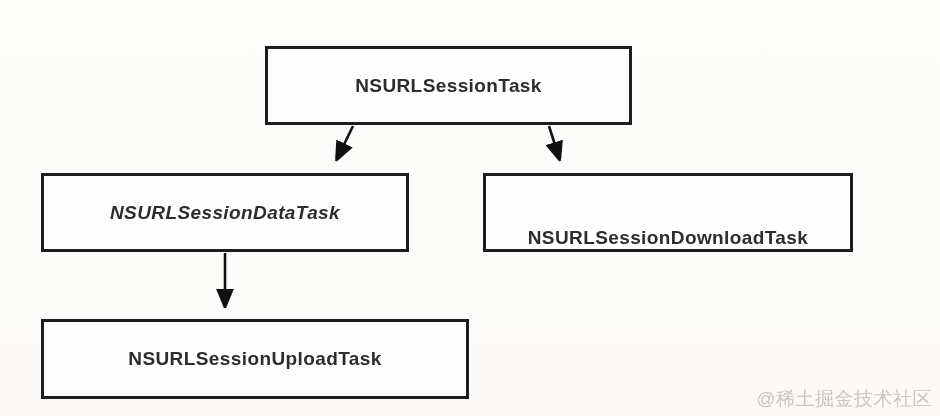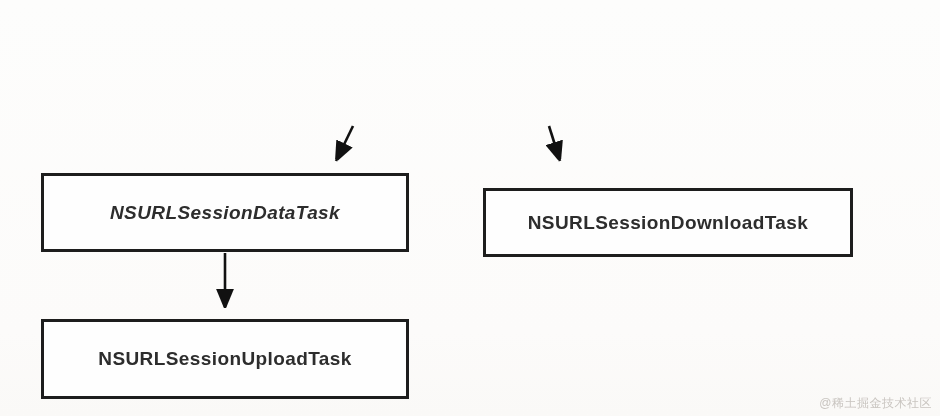--- a/index.html
+++ b/index.html
@@ -34,47 +34,50 @@
   }
   .node .label {
     color: #2d2d2d;
     font-size: 19px;
     font-weight: 700;
     letter-spacing: 0.4px;
     white-space: nowrap;
   }
   .node-task     { left: 265px; top: 46px;  width: 367px; height: 79px; }
   .node-data     { left: 41px;  top: 173px; width: 368px; height: 79px; font-style: italic; }
-  .node-download { left: 483px; top: 188px; width: 370px; height: 69px; }
-  .node-upload   { left: 41px;  top: 319px; width: 368px; height: 80px; }
+  .node-download { left: 483px; top: 173px; width: 370px; height: 79px; align-items: flex-end; }
+  .node-upload   { left: 41px;  top: 319px; width: 428px; height: 80px; }
   .watermark {
     position: absolute;
     right: 8px;
     bottom: 4px;
-    font-size: 12px;
+    font-size: 19px;
     color: #c9c5c0;
     letter-spacing: 0.5px;
   }
 </style>
 </head>
 <body>
 
 <div class="canvas">
 
   <svg class="edges-layer" viewBox="0 0 940 416" xmlns="http://www.w3.org/2000/svg">
     <defs>
       <marker id="arrowhead" markerWidth="7" markerHeight="7" refX="7.5" refY="3.5" orient="auto" markerUnits="strokeWidth">
         <path d="M0,0 L8.5,3.5 L0,7 Z" fill="#111111"></path>
       </marker>
     </defs>
     <line x1="353" y1="126" x2="336" y2="161" stroke="#111111" stroke-width="2.6" marker-end="url(#arrowhead)"></line>
     <line x1="549" y1="126" x2="560" y2="161" stroke="#111111" stroke-width="2.6" marker-end="url(#arrowhead)"></line>
     <line x1="225" y1="253" x2="225" y2="308" stroke="#111111" stroke-width="2.6" marker-end="url(#arrowhead)"></line>
   </svg>
 
+  <div class="node node-task">
+    <span class="label">NSURLSessionTask</span>
+  </div>
 
   <div class="node node-data">
     <span class="label">NSURLSessionDataTask</span>
   </div>
 
   <div class="node node-download">
     <span class="label">NSURLSessionDownloadTask</span>
   </div>
 
   <div class="node node-upload">

